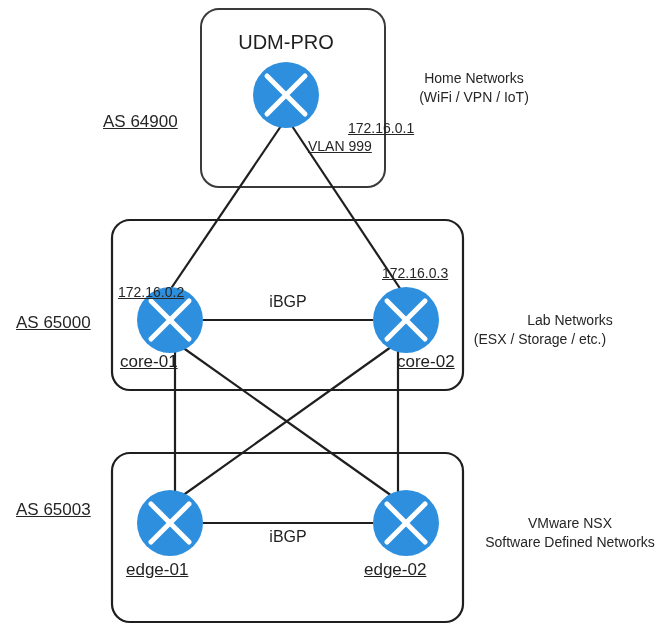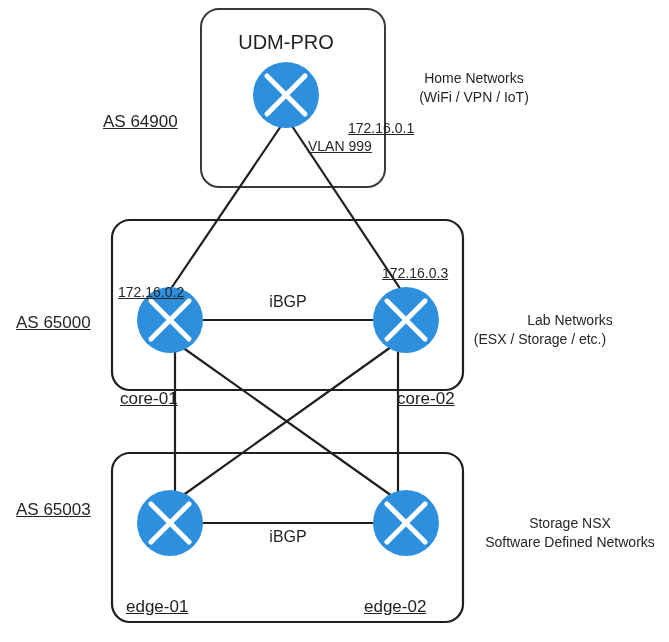--- a/index.html
+++ b/index.html
@@ -42,21 +42,20 @@
     text-align: left;
     text-decoration: underline;
   }
   .as-label {
     font-size: 17px;
     color: #262626;
   }
   .node-name {
     font-size: 17px;
     color: #1f1f1f;
-    margin-top: 37px;
   }
   .device-title {
     font-size: 20px;
     color: #1f1f1f;
   }
   .ip-label {
     font-size: 14px;
     color: #262626;
   }
   .link-label {
@@ -158,17 +157,17 @@
   <div class="label label-center side-note" style="left:540px; top:331px;">(ESX / Storage / etc.)</div>
 
   <div class="label label-left as-label" style="left:16px; top:499px;">AS 65003</div>
 
   <div class="label label-center link-label" style="left:288px; top:527px;">iBGP</div>
 
   <div class="label label-left node-name" style="left:126px; top:559px;">edge-01</div>
 
   <div class="label label-left node-name" style="left:364px; top:559px;">edge-02</div>
 
-  <div class="label label-center side-note" style="left:570px; top:515px;">Storage NSX</div>
+  <div class="label label-center side-note" style="left:570px; top:515px;">VMware NSX</div>
 
   <div class="label label-center side-note" style="left:570px; top:534px;">Software Defined Networks</div>
 
 </div>
 
 </body></html>

